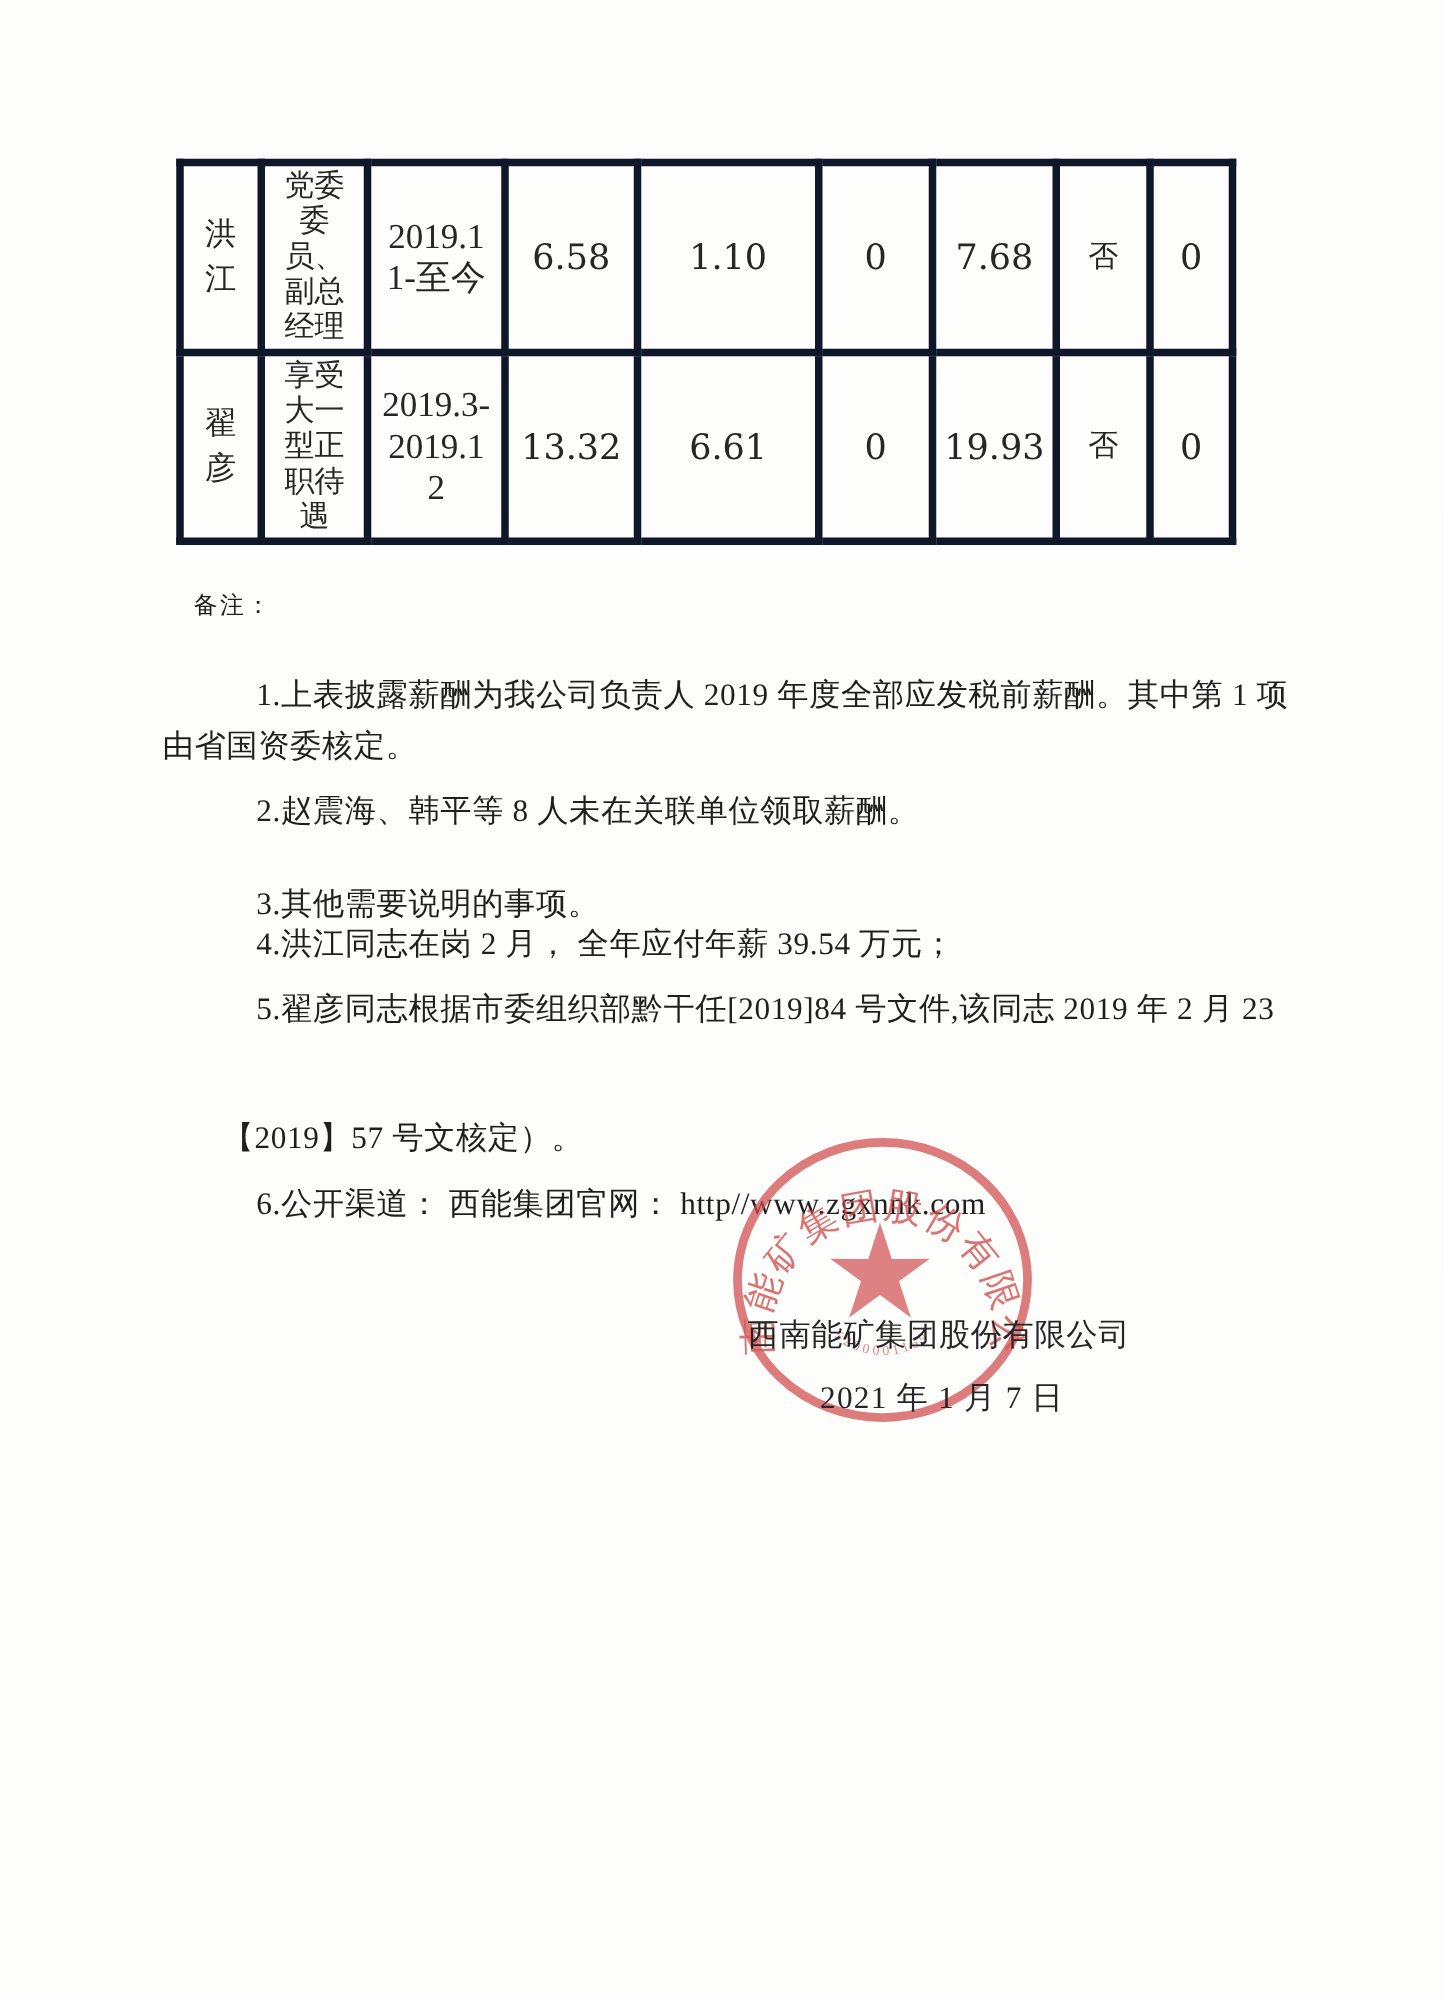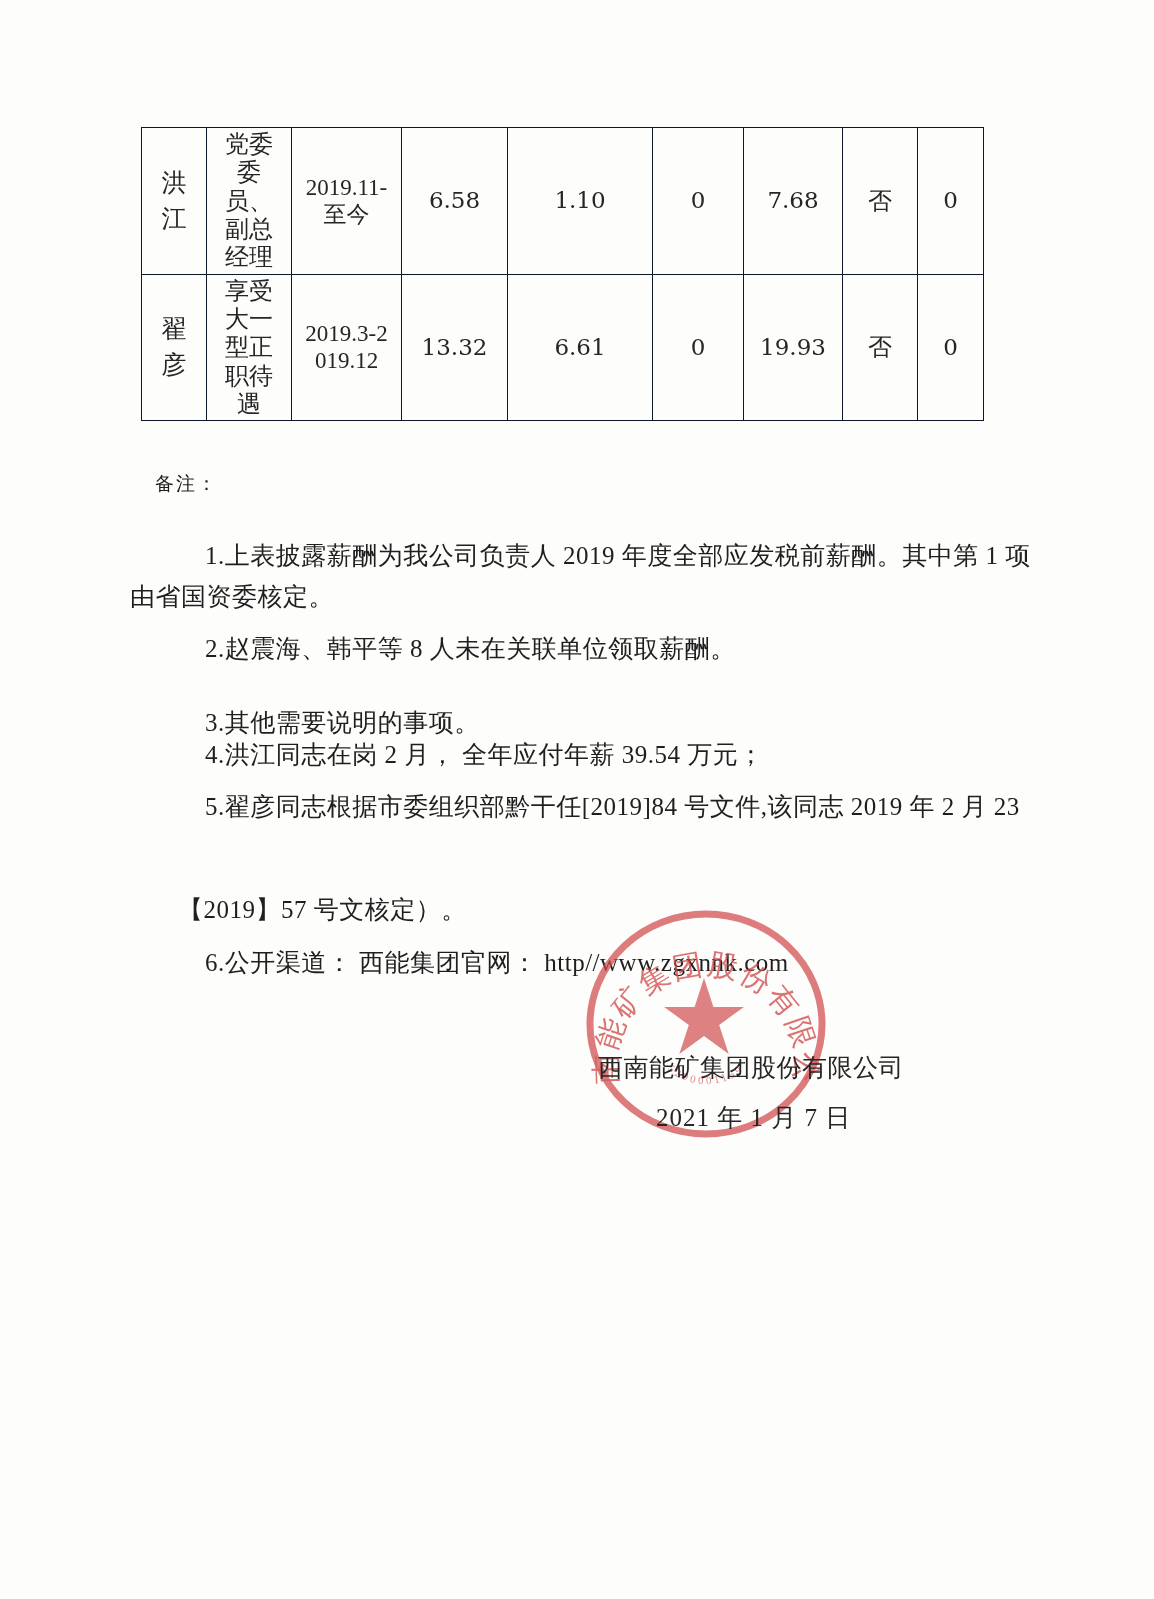--- a/index.html
+++ b/index.html
@@ -15,33 +15,33 @@
     color:#222;
     overflow:hidden;
   }
   
   .salary-table{
     position:absolute;left:141px;top:127px;
     border-collapse:collapse;table-layout:fixed;
     width:842px;
   }
   .salary-table td{
-    border:1px solid #0f172a;
+    border:6px solid #0f172a;
     text-align:center;vertical-align:middle;
     color:#262626;
     padding:2px 4px;
     font-size:24px;line-height:1.18;
     word-break:break-all;
   }
   .salary-table tr:nth-child(1){height:124px;}
   .salary-table tr:nth-child(2){height:141px;}
   td.cell-name{font-size:25px;padding:2px 17px;line-height:1.45;}
   td.cell-pos{padding:2px 13px;}
-  td.cell-period{font-size:23px;padding:2px 8px;}
-  td.cell-num{font-size:23px;font-family:"DejaVu Serif",serif;}
+  td.cell-period{font-size:28px;padding:2px 8px;}
+  td.cell-num{font-size:28px;font-family:"DejaVu Serif",serif;}
   
   .notes-heading{
     position:absolute;left:155px;top:471px;
     font-size:19px;color:#1e1e1e;letter-spacing:2px;
   }
   .note-line{
     position:absolute;
     font-size:25px;color:#1f1f1f;
     white-space:nowrap;letter-spacing:0.5px;
   }

